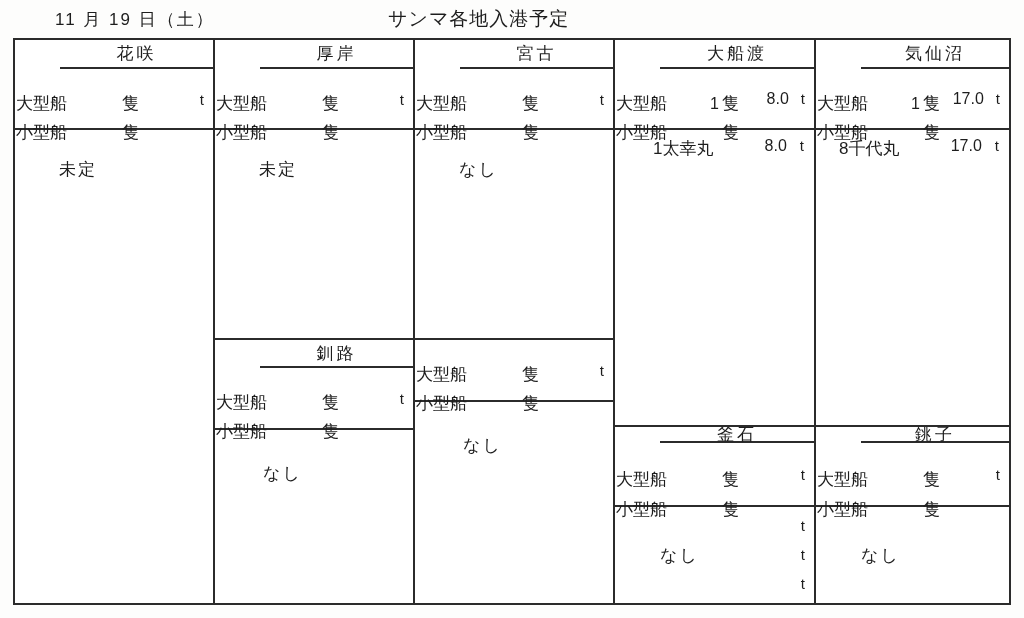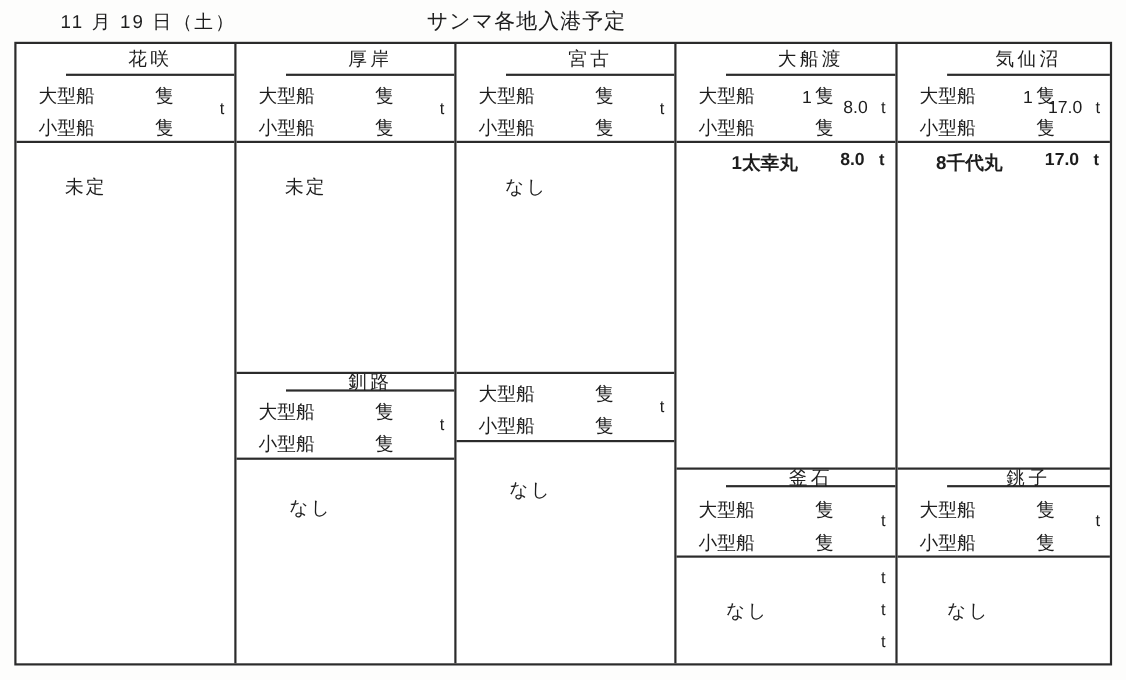--- a/index.html
+++ b/index.html
@@ -31,30 +31,30 @@
     grid-template-columns:200px 200px 200px 201px auto;
   }
   .col{ display:flex; flex-direction:column; border-right:2px solid var(--line); min-width:0; }
   .col:last-child{ border-right:none; }
 
   .port-head{
     height:29px; border-bottom:2px solid var(--line);
     display:flex; align-items:center; justify-content:center;
     font-size:17px; letter-spacing:3px; flex:none;margin-left:45px;
   }
-  .sub-head{ height:16px; }
+  .sub-head{ height:28px; }
   .sub-head.rt{ height:16px; }
 
   .count-cell{
     position:relative; height:61px; border-bottom:2px solid var(--line);
     font-size:17px; flex:none;
   }
   .count-cell.sub{ height:62px; }
   .count-cell.rt{ height:64px; }
-  .crow{ position:absolute; left:20px; display:flex; align-items:flex-end; }
+  .crow{ position:absolute; left:1px; display:flex; align-items:center;margin-top:16px; }
   .crow.r1{ top:7px; }
   .crow.r2{ top:36px; }
   .count-cell.rt .crow.r1{ top:9px; }
   .count-cell.rt .crow.r2{ top:39px; }
   .crow .lbl{ width:85px; }
   .crow .num{ width:18px; text-align:right; font-size:16px; }
   .crow .unit{ margin-left:3px; }
   .tonv{
     position:absolute; right:9px; top:50%; transform:translateY(-50%);
     display:flex; align-items:baseline; gap:12px; font-size:16px;
@@ -63,21 +63,21 @@
 
   .body-cell{ position:relative; font-size:17px; }
   .body-mid{ height:210px; border-bottom:2px solid var(--line); flex:none; }
   .body-tall{ height:297px; border-bottom:2px solid var(--line); flex:none; }
   .body-grow{ flex:1 1 auto; }
 
   .note-top{ position:absolute; left:44px; top:28px; letter-spacing:2px; }
   .note-top2{ position:absolute; left:48px; top:32px; letter-spacing:2px; }
   .note-center{ position:absolute; left:45px; top:50%; transform:translateY(-50%); letter-spacing:2px; }
 
-  .shipline{ position:absolute; left:16px; right:0; top:7px; height:22px;font-weight:bold; }
+  .shipline{ position:absolute; left:4px; right:0; top:7px; height:22px; }
   .shipline .ship-name{ position:absolute; font-size:17px; }
   .c4 .ship-name{ left:34px; }
   .c5 .ship-name{ left:19px; }
   .shipline .ship-ton{ position:absolute; right:10px; display:flex; align-items:baseline; gap:13px; font-size:16px; }
   .shipline .tunit{ font-size:15px; }
 
   .tcol{
     position:absolute; right:9px; top:50%; transform:translateY(-50%);
     display:flex; flex-direction:column; align-items:center; gap:13px;
     font-size:15px; line-height:16px;

